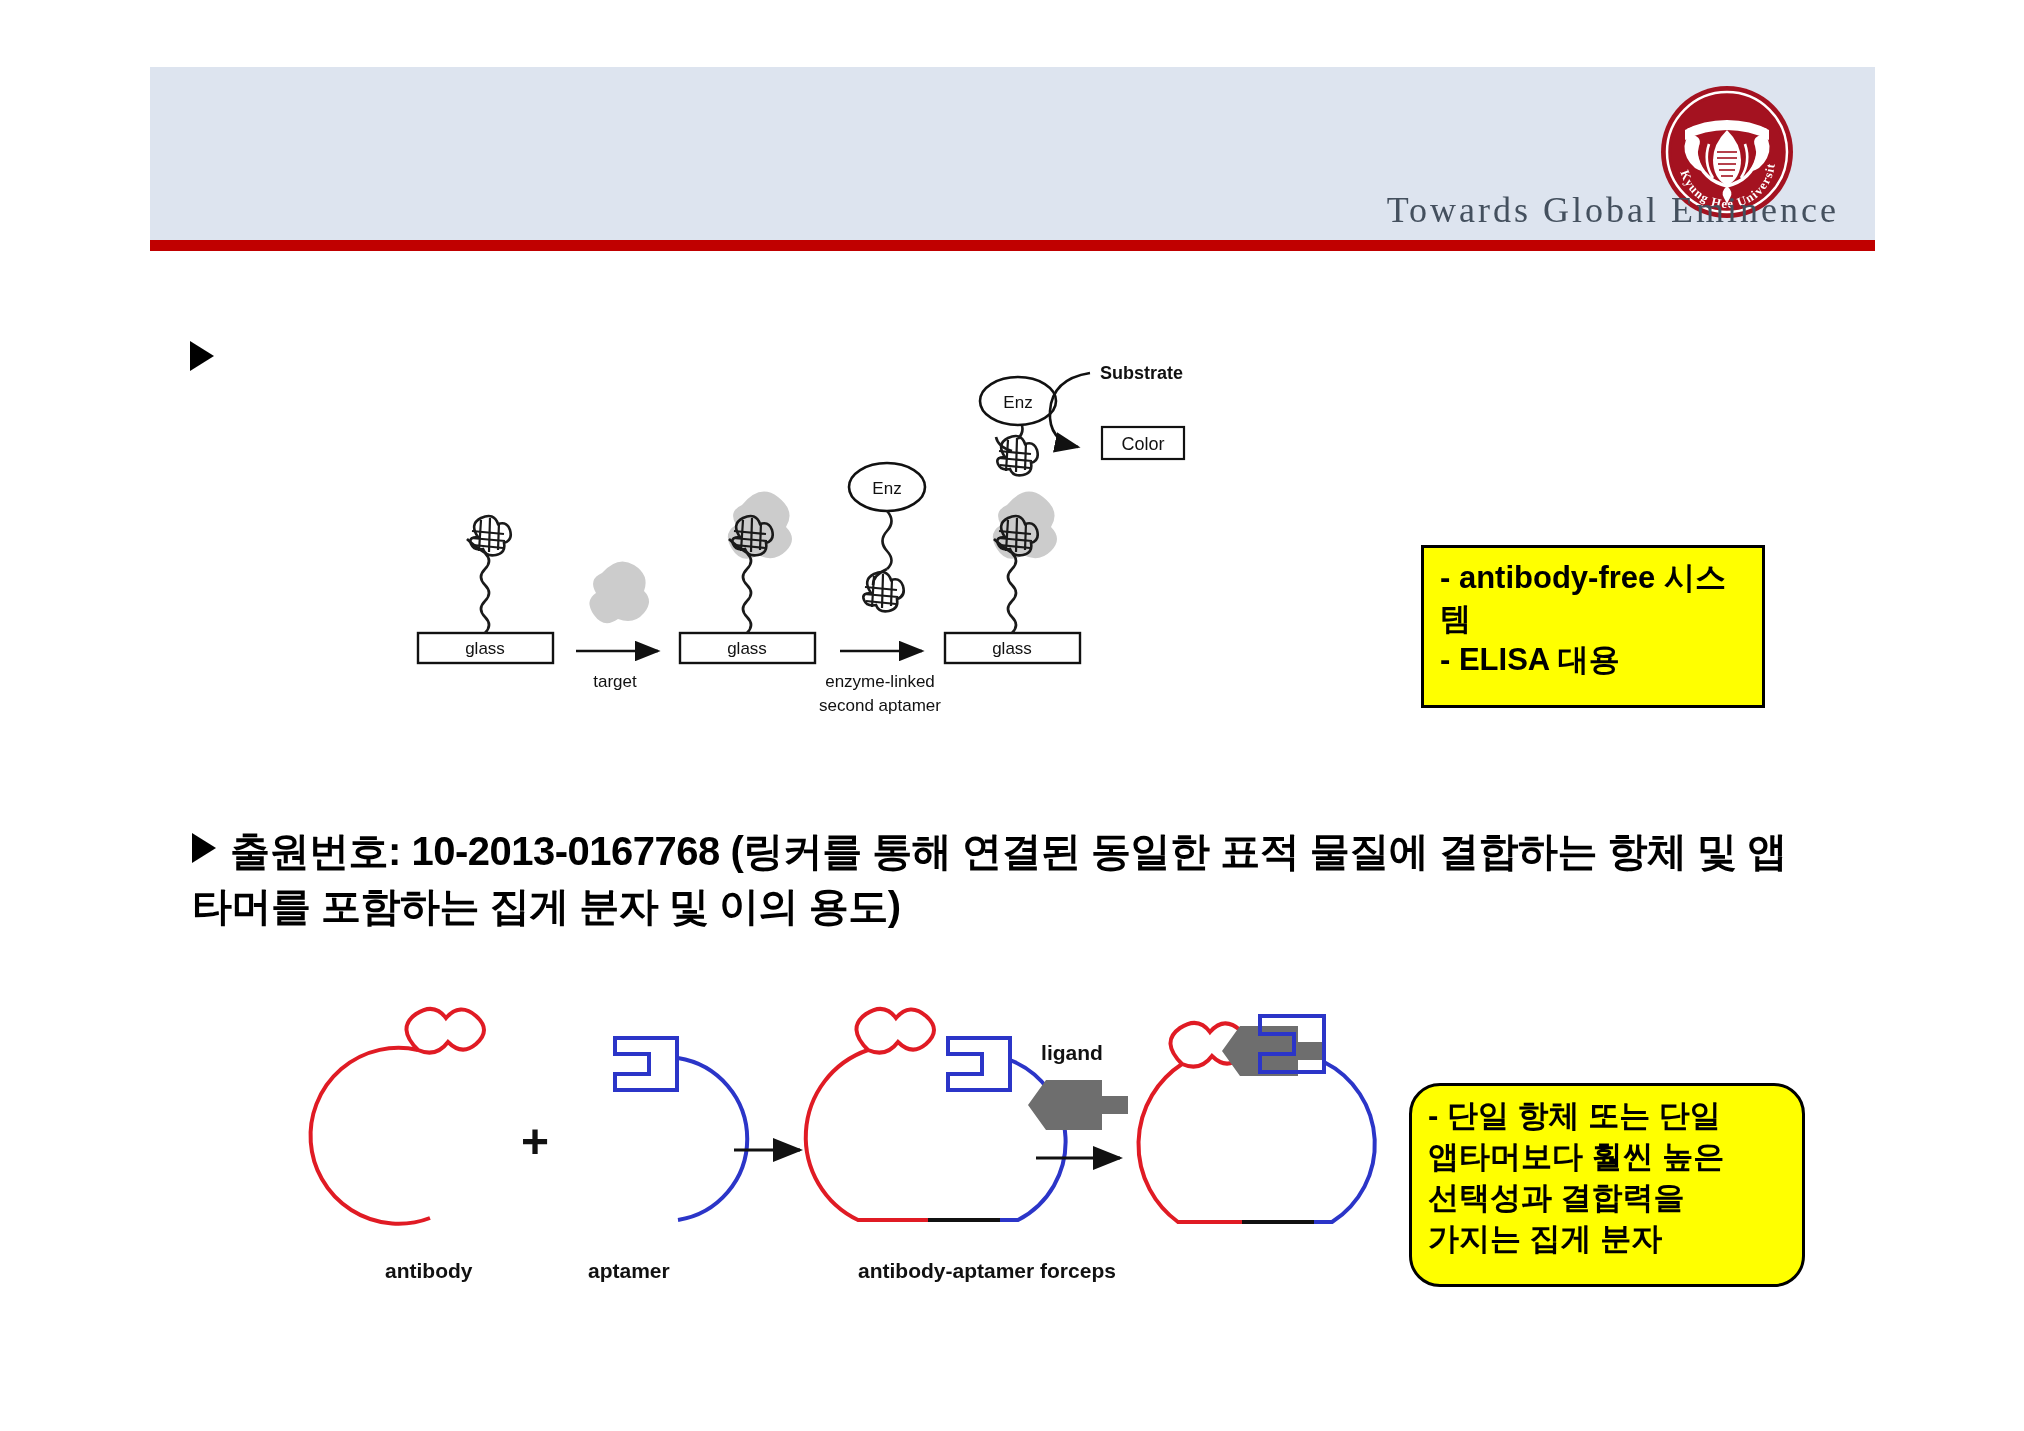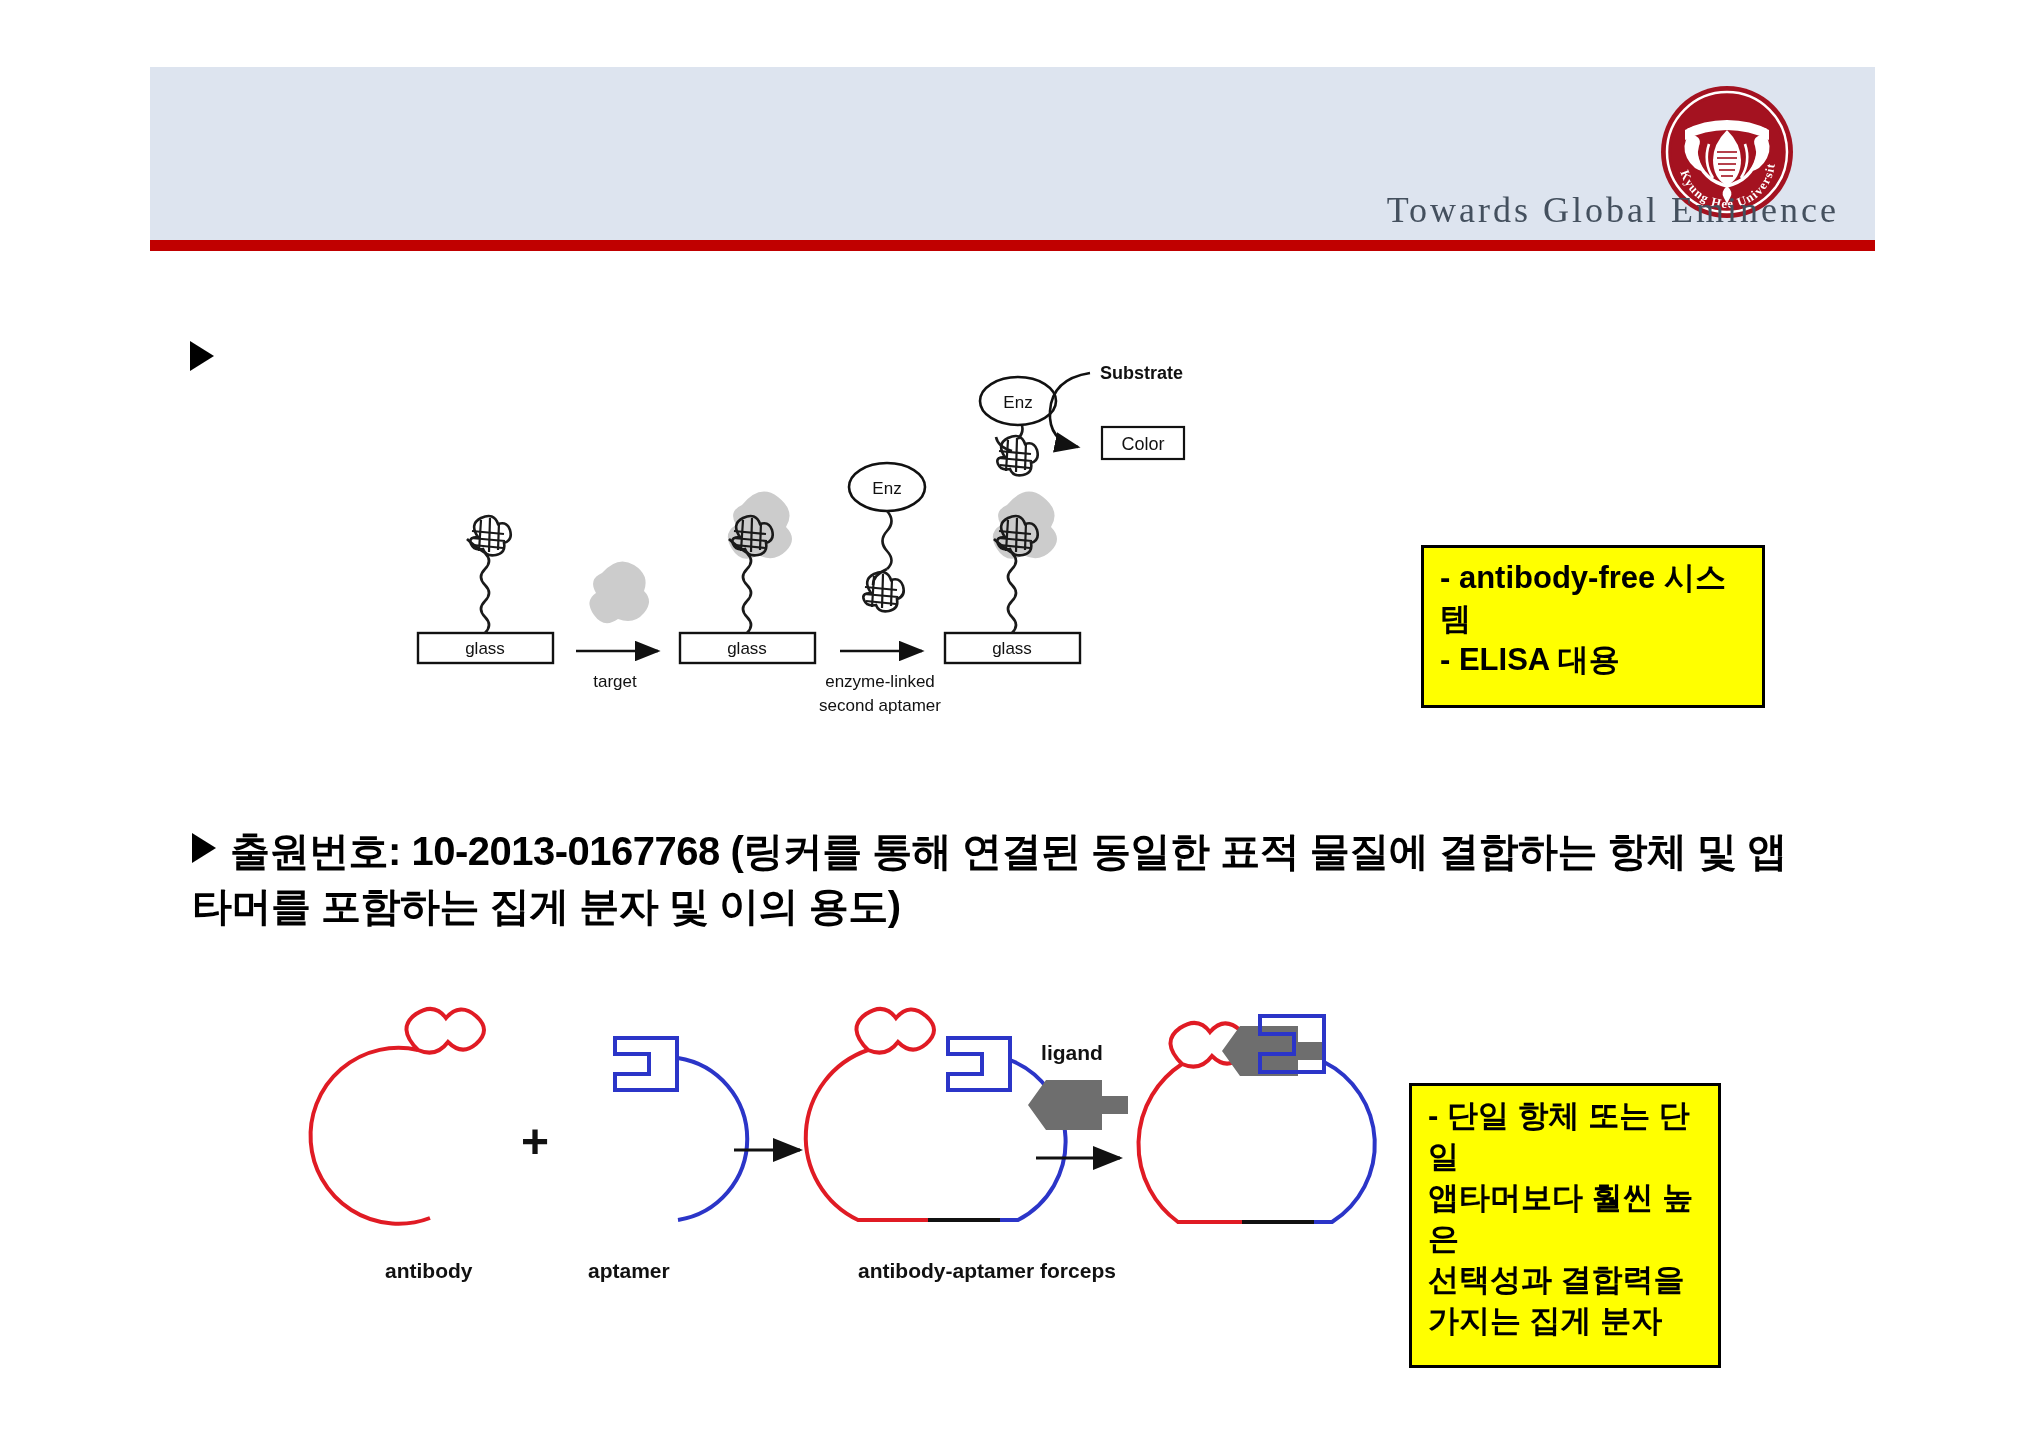--- a/index.html
+++ b/index.html
@@ -73,21 +73,21 @@
     background: #ffff00;
     border: 3px solid #000000;
     padding: 10px 16px 24px 16px;
     font-size: 31px;
     font-weight: bold;
     line-height: 1.32;
     color: #000000;
     white-space: pre-line;
   }
   #callout-1 { left: 1421px; top: 545px; width: 344px; }
-  #callout-2 { left: 1409px; top: 1083px; width: 312px; }
+  #callout-2 { left: 1409px; top: 1083px; width: 396px; border-radius: 31px; }
 
   
   #figure-elisa { position: absolute; left: 390px; top: 415px; width: 830px; height: 380px; }
   #figure-forceps { position: absolute; left: 330px; top: 1030px; width: 1020px; height: 290px; }
 
   svg { display: block; overflow: visible; }
 </style>
 </head>
 <body>
 

